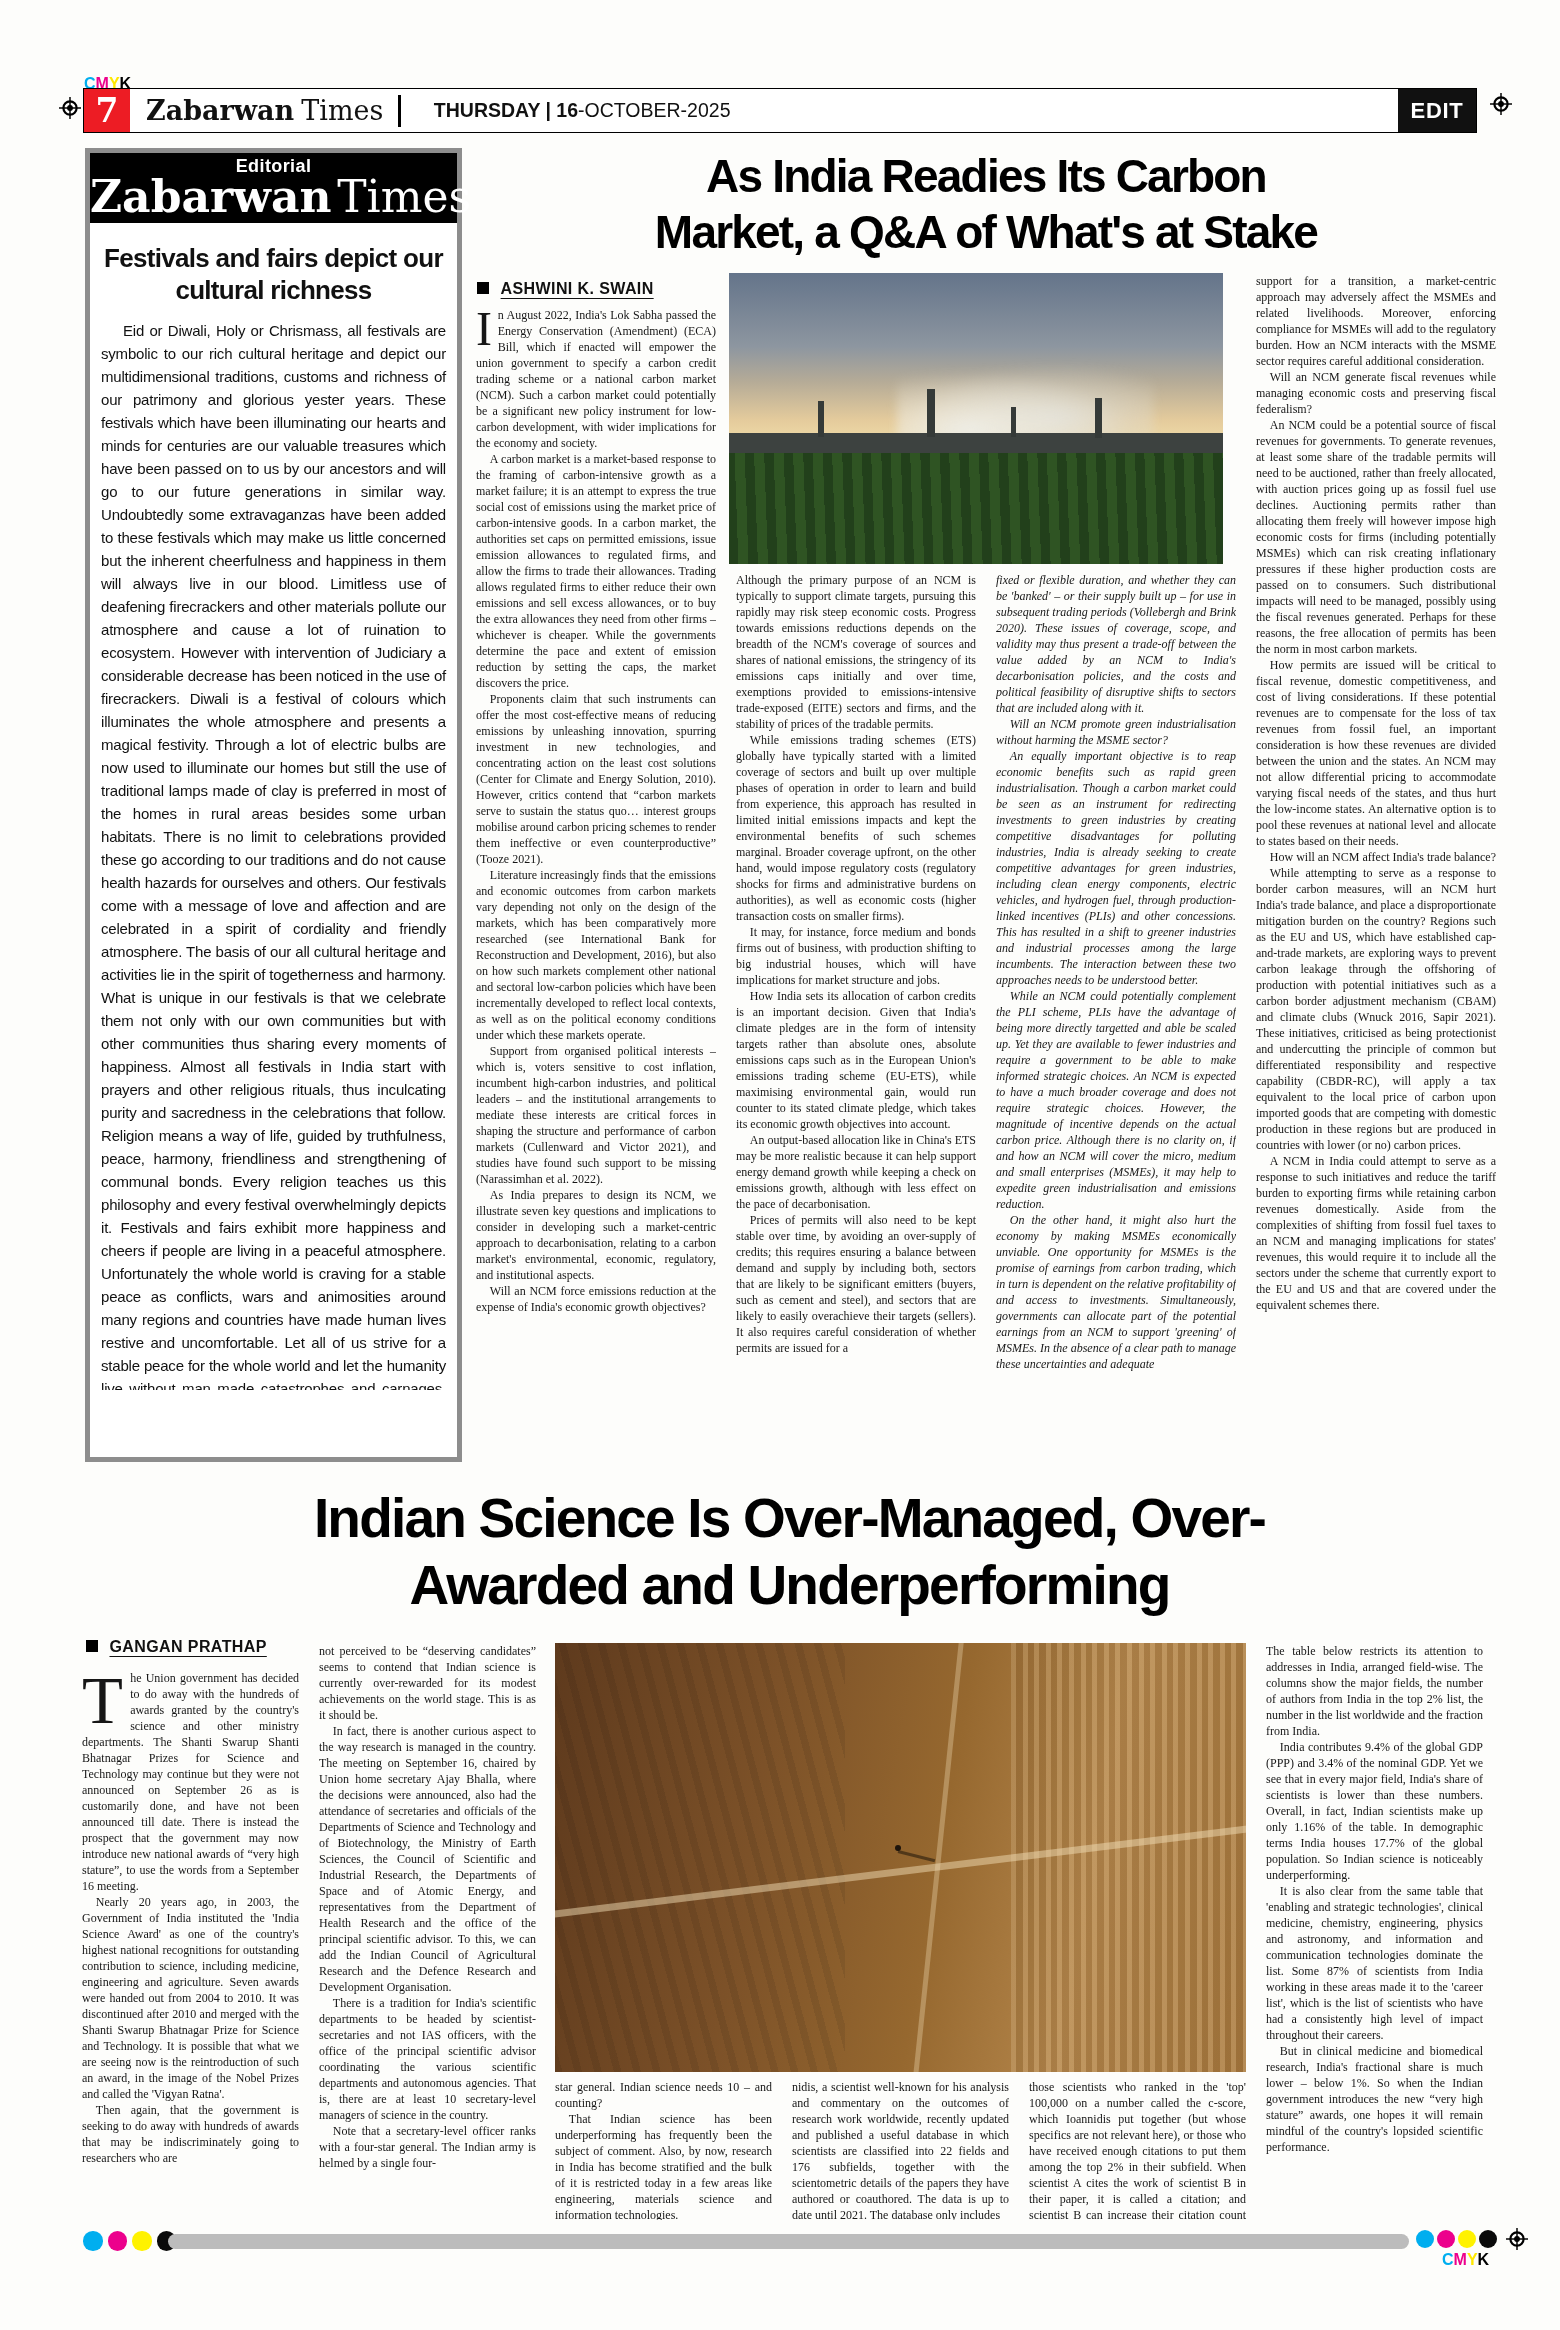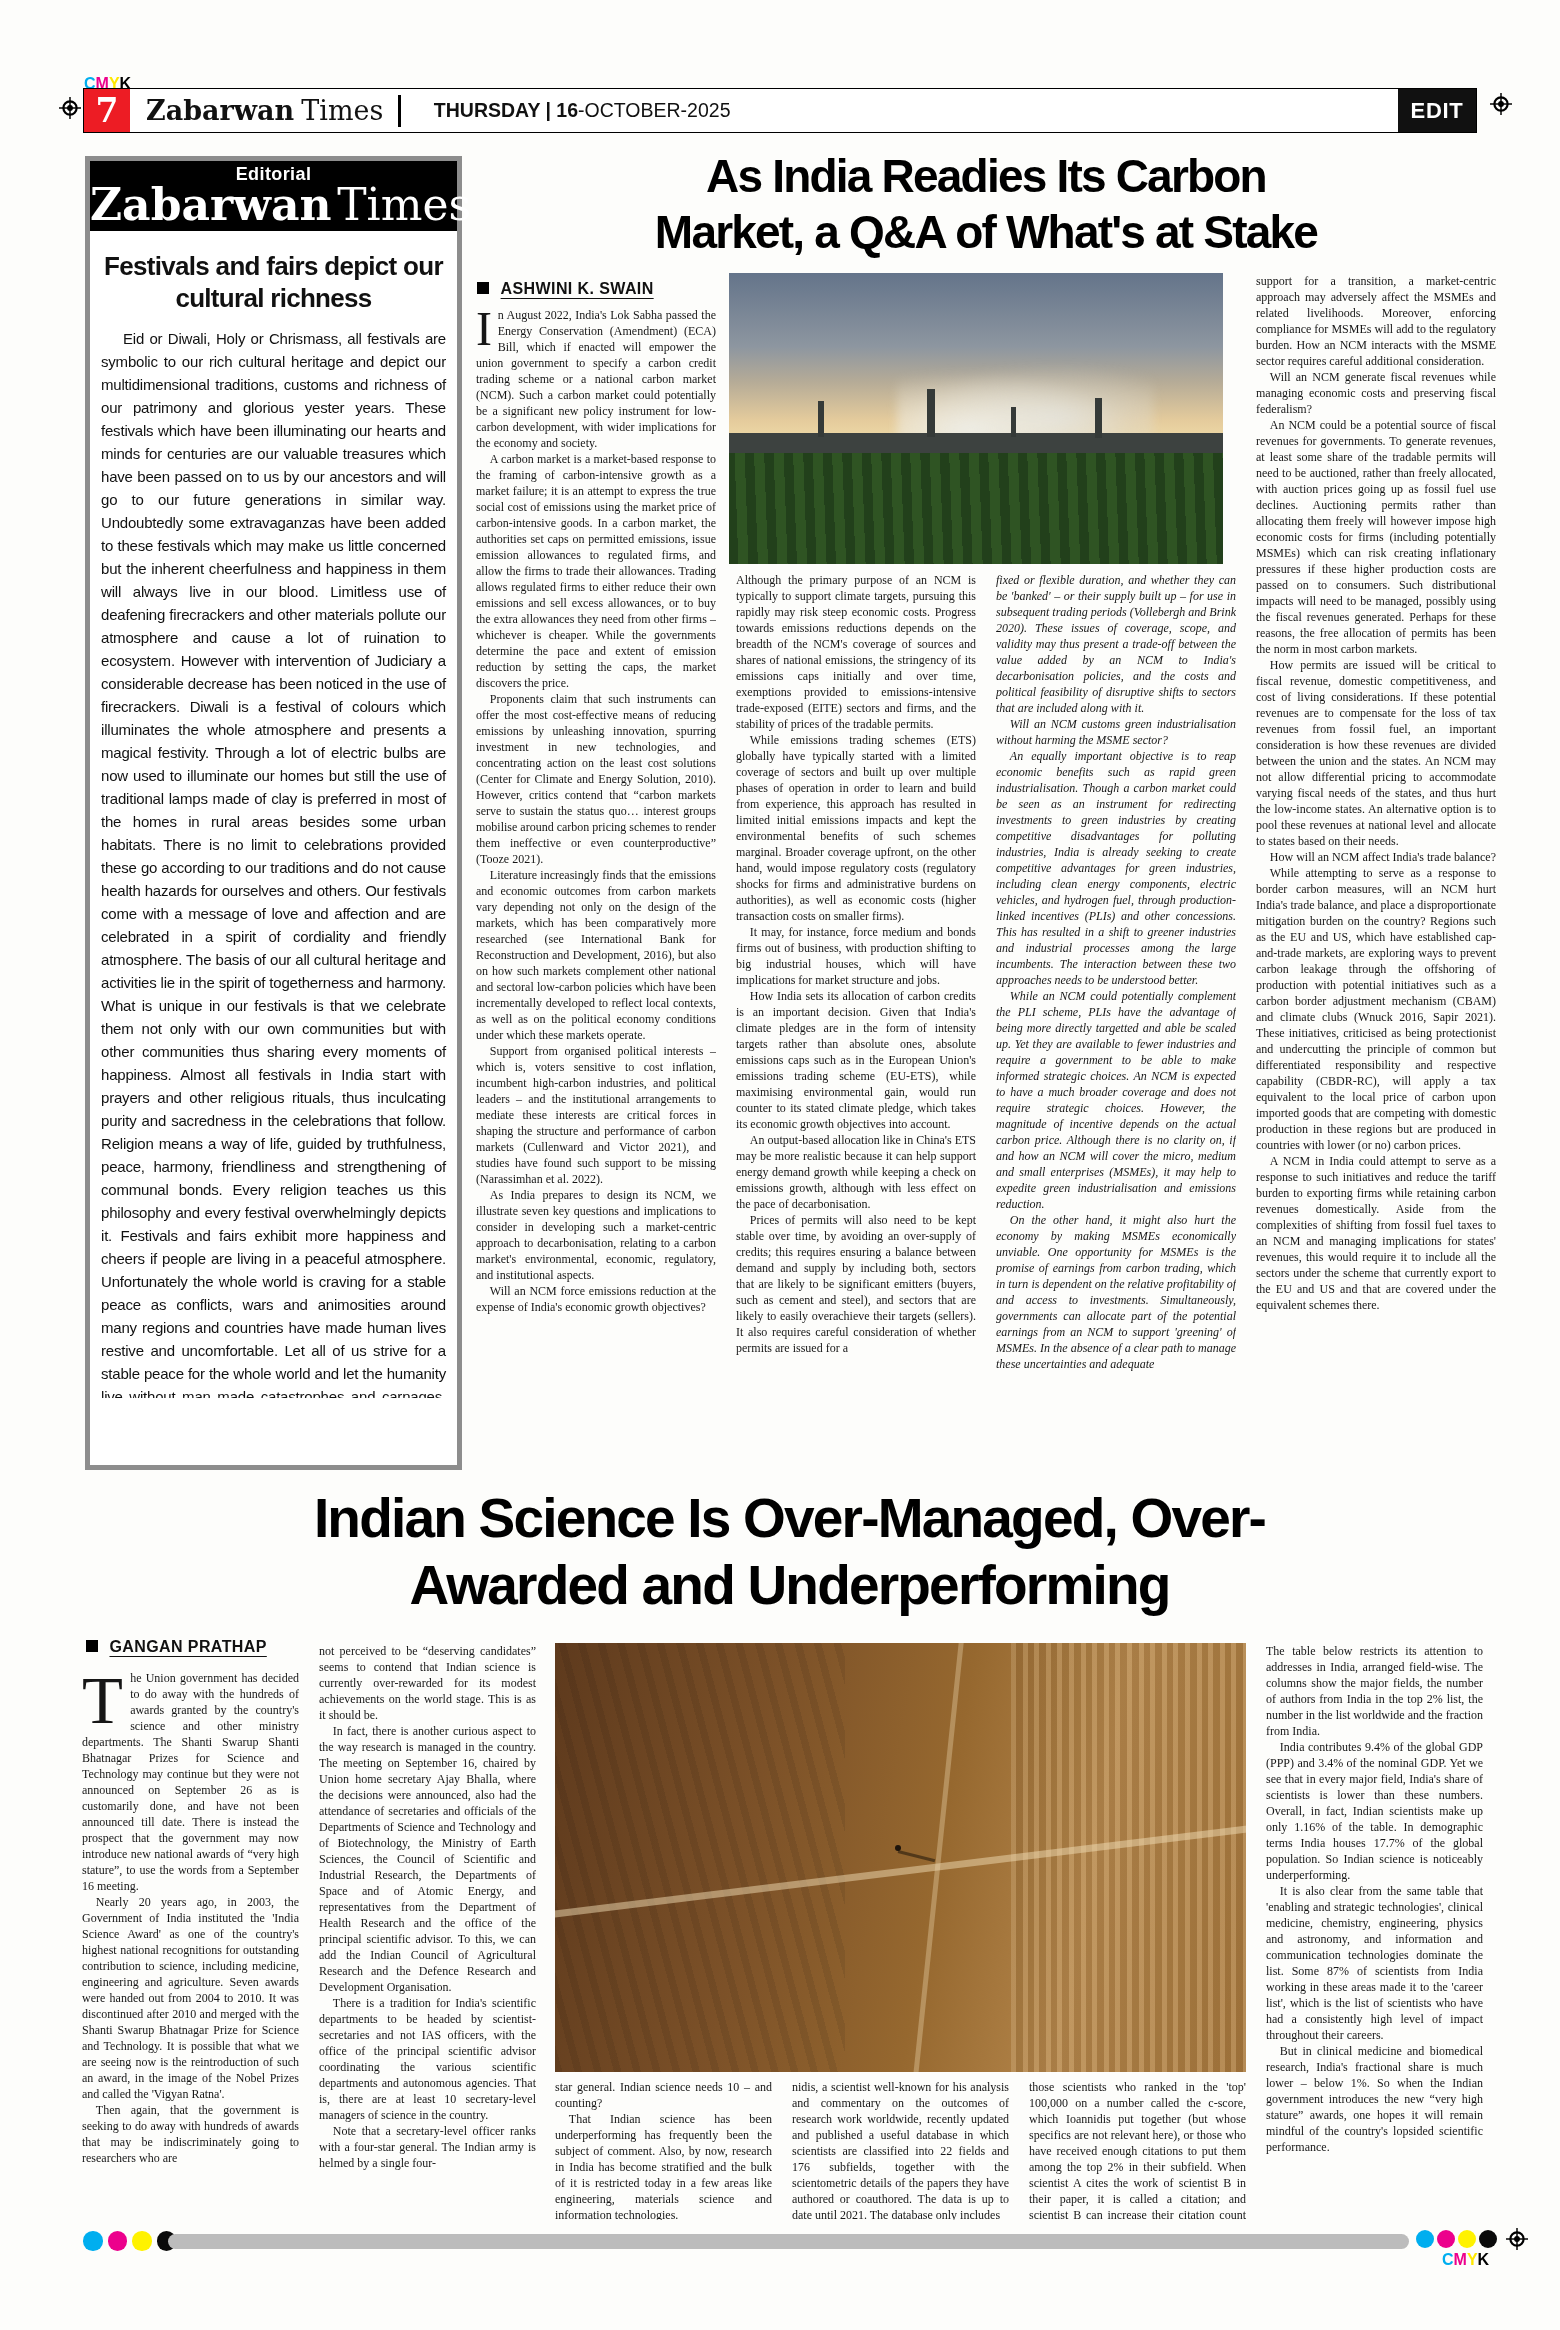--- a/index.html
+++ b/index.html
@@ -28,21 +28,21 @@
   .masthead{margin-left:16px;font-size:27px;line-height:34px;white-space:nowrap;}
   .masthead .zab{font-family:"DejaVu Serif",serif;font-weight:700;}
   .masthead .tms{font-family:"DejaVu Serif",serif;font-weight:400;margin-left:7.2px;}
   .hdr-divider{width:2.9px;height:32px;background:#000;margin-left:14.5px;}
   .hdr-date{margin-left:33px;font-size:19.5px;white-space:nowrap;text-align:center;}
   .hdr-date .b{font-weight:700;}
   .hdr-date .r{font-weight:400;}
   .edit-box{margin-left:auto;width:78px;height:100%;background:#111;color:#fff;
     display:flex;align-items:center;justify-content:center;font-size:22px;font-weight:700;letter-spacing:0.7px;}
   
-  .editorial-box{position:absolute;left:85px;top:156px;width:377px;height:1314px;
+  .editorial-box{position:absolute;left:85px;top:148px;width:377px;height:1314px;
     border:5px solid #8d8d8d;box-sizing:border-box;background:#fff;}
   .ed-band{background:#000;color:#fff;text-align:center;padding:3.6px 0 6.5px;}
   .ed-tab{font-size:18px;font-weight:700;line-height:19px;letter-spacing:0.4px;}
   .ed-mast{font-size:44px;line-height:41px;white-space:nowrap;}
   .ed-mast .zab{font-family:"DejaVu Serif",serif;font-weight:700;}
   .ed-mast .tms{font-family:"DejaVu Serif",serif;font-weight:400;margin-left:5.8px;}
   .ed-title{padding:19px 8.7px 10px;text-align:center;font-size:26px;line-height:32px;
     font-weight:700;letter-spacing:-0.7px;}
   .ed-body{padding:2.9px 11px 0;height:1071px;overflow:hidden;
     text-align:justify;font-size:15px;line-height:23px;letter-spacing:-0.2px;}
@@ -169,21 +169,21 @@
   <div class="col" style="left:260px;top:424px;width:240px;height:895px;">
       <p>Although the primary purpose of an NCM is typically to support climate targets, pursuing this rapidly may risk steep economic costs. Progress towards emissions reductions depends on the breadth of the NCM's coverage of sources and shares of national emissions, the stringency of its emissions caps initially and over time, exemptions provided to emissions-intensive trade-exposed (EITE) sectors and firms, and the stability of prices of the tradable permits.</p>
       <p>While emissions trading schemes (ETS) globally have typically started with a limited coverage of sectors and built up over multiple phases of operation in order to learn and build from experience, this approach has resulted in limited initial emissions impacts and kept the environmental benefits of such schemes marginal. Broader coverage upfront, on the other hand, would impose regulatory costs (regulatory shocks for firms and administrative burdens on authorities), as well as economic costs (higher transaction costs on smaller firms).</p>
       <p>It may, for instance, force medium and bonds firms out of business, with production shifting to big industrial houses, which will have implications for market structure and jobs.</p>
       <p>How India sets its allocation of carbon credits is an important decision. Given that India's climate pledges are in the form of intensity targets rather than absolute ones, absolute emissions caps such as in the European Union's emissions trading scheme (EU-ETS), while maximising environmental gain, would run counter to its stated climate pledge, which takes its economic growth objectives into account.</p>
       <p>An output-based allocation like in China's ETS may be more realistic because it can help support energy demand growth while keeping a check on emissions growth, although with less effect on the pace of decarbonisation.</p>
       <p>Prices of permits will also need to be kept stable over time, by avoiding an over-supply of credits; this requires ensuring a balance between demand and supply by including both, sectors that are likely to be significant emitters (buyers, such as cement and steel),  and sectors that are likely to easily overachieve their targets (sellers). It also requires careful consideration of whether permits are issued for a</p>
     </div>
   <div class="col" style="left:520px;top:424px;width:240px;height:895px;font-style:italic;">
       <p>fixed or flexible duration, and whether they can be 'banked' – or their supply built up – for use in subsequent trading periods (Vollebergh and Brink 2020). These issues of coverage, scope, and validity may thus present a trade-off between the value added by an NCM to India's decarbonisation policies, and the costs and political feasibility of disruptive shifts to sectors that are included along with it.</p>
-      <p>Will an NCM customs green industrialisation without harming the MSME sector?</p>
+      <p>Will an NCM promote green industrialisation without harming the MSME sector?</p>
       <p>An equally important objective is to reap economic benefits such as rapid green industrialisation. Though a carbon market could be seen as an instrument for redirecting investments to green industries by creating competitive disadvantages for polluting industries, India is already seeking to create competitive advantages for green industries, including clean energy components, electric vehicles, and hydrogen fuel, through production-linked incentives (PLIs) and other concessions. This has resulted in a shift to greener industries and industrial processes among the large incumbents. The interaction between these two approaches needs to be understood better.</p>
       <p>While an NCM could potentially complement the PLI scheme, PLIs have the advantage of being more directly targetted and able be scaled up. Yet they are available to fewer industries and require a government to be able to make informed strategic choices. An NCM is expected to have a much broader coverage and does not require strategic choices. However, the magnitude of incentive depends on the actual carbon price. Although there is no clarity on, if and how an NCM will cover the micro, medium and small enterprises (MSMEs), it may help to expedite green industrialisation and emissions reduction.</p>
       <p>On the other hand, it might also hurt the economy by making MSMEs economically unviable. One opportunity for MSMEs is the promise of earnings from carbon trading, which in turn is dependent on the relative profitability of and access to investments. Simultaneously, governments can allocate part of the potential earnings from an NCM to support 'greening' of MSMEs. In the absence of a clear path to manage these uncertainties and adequate</p>
     </div>
   <div class="col" style="left:780px;top:125px;width:240px;height:1194px;">
       <p>support for a transition, a market-centric approach may adversely affect the MSMEs and related livelihoods. Moreover, enforcing compliance for MSMEs will add to the regulatory burden. How an NCM interacts with the MSME sector requires careful additional consideration.</p>
       <p>Will an NCM generate fiscal revenues while managing economic costs and preserving fiscal federalism?</p>
       <p>An NCM could be a potential source of fiscal revenues for governments. To generate revenues, at least some share of the tradable permits will need to be auctioned, rather than freely allocated, with auction prices going up as fossil fuel use declines. Auctioning permits rather than allocating them freely will however impose high economic costs for firms (including potentially MSMEs) which can risk creating inflationary pressures if these higher production costs are passed on to consumers. Such distributional impacts will need to be managed, possibly using the fiscal revenues generated. Perhaps for these reasons, the free allocation of permits has been the norm in most carbon markets.</p>
       <p>How permits are issued will be critical to fiscal revenue, domestic competitiveness, and cost of living considerations. If these potential revenues are to compensate for the loss of tax revenues from fossil fuel, an important consideration is how these revenues are divided between the union and the states. An NCM may not allow differential pricing to accommodate varying fiscal needs of the states, and thus hurt the low-income states. An alternative option is to pool these revenues at national level and allocate to states based on their needs.</p>
       <p>How will an NCM affect India's trade balance?</p>

